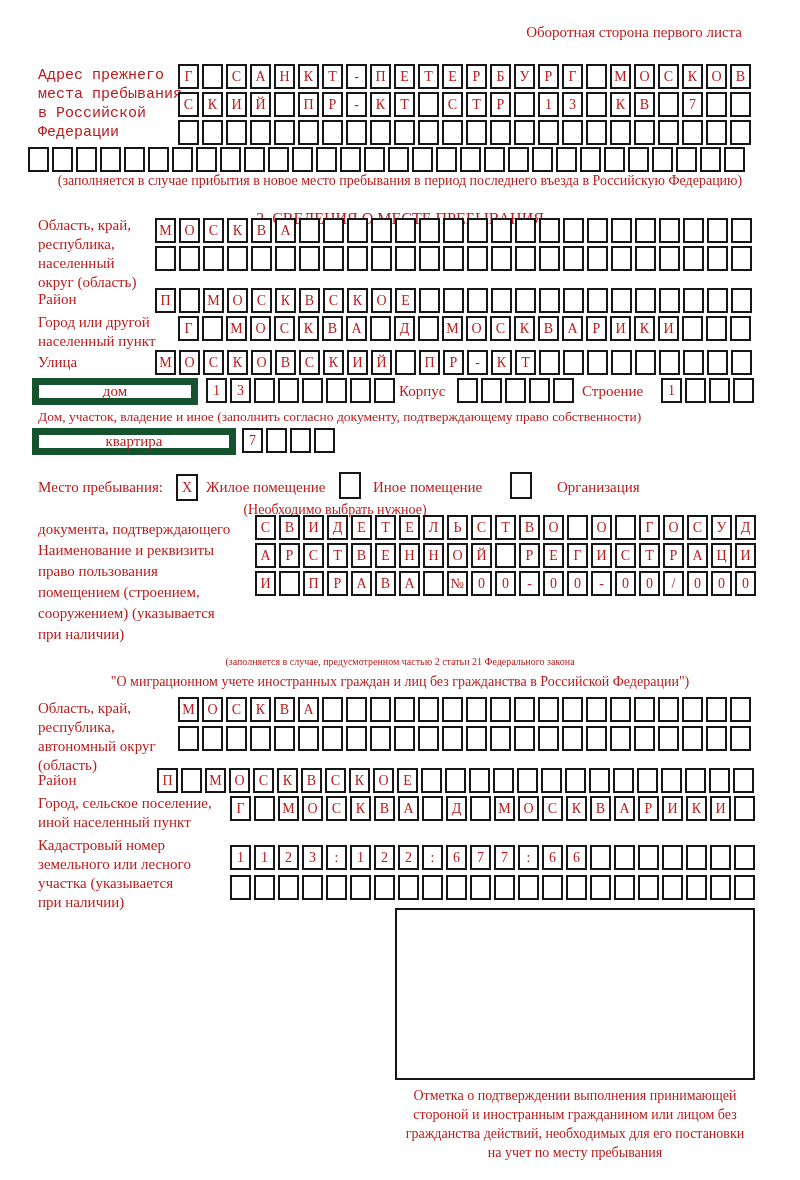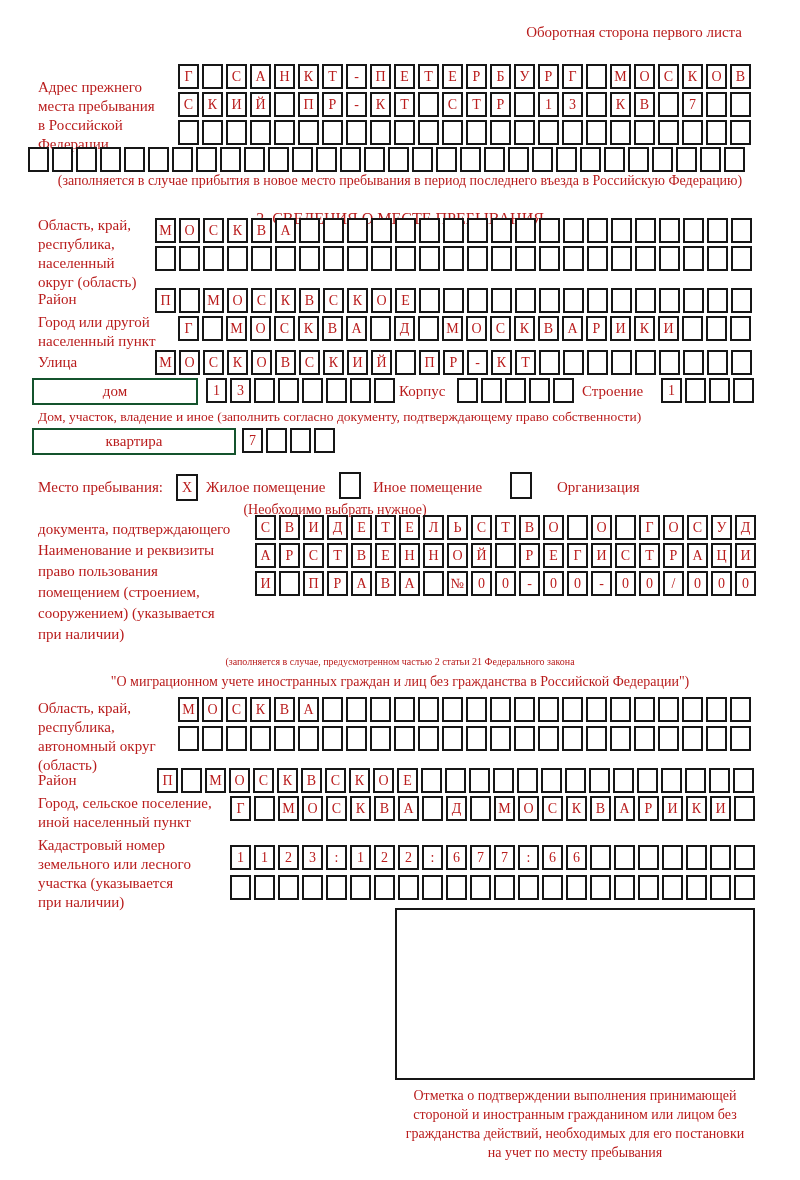--- a/index.html
+++ b/index.html
@@ -14,34 +14,34 @@
   .center{left:0;width:800px;text-align:center;}
   .title{position:absolute;font-size:16px;font-weight:normal;margin-top:17px;}
   .cellrow{position:absolute;display:flex;gap:3px;}
   .cell,.cellbox{
     width:21px;height:25px;border:2px solid #161616;box-sizing:border-box;
     display:flex;align-items:center;justify-content:center;
     font-size:14px;background:#fff;flex:0 0 auto;line-height:1;
   }
   .cellbox{position:absolute;height:27px;width:22px;}
   .fieldbox{
-    position:absolute;border:2px solid #14532d;box-sizing:border-box;height:27px;
+    position:absolute;border:7px solid #14532d;box-sizing:border-box;height:27px;
     display:flex;align-items:center;justify-content:center;font-size:15px;background:#fff;
   }
   .stampbox{position:absolute;border:2px solid #161616;box-sizing:border-box;background:#fff;}
   .stampcap{position:absolute;font-size:14px;line-height:19px;text-align:center;}
 </style>
 </head>
 <body>
 
 <div class="page">
 
   <div class="note-tr">Оборотная сторона первого листа</div>
 
-  <div class="lbl" style="left:38px;top:78px;">
+  <div class="lbl" style="left:38px;top:66px;font-family:Liberation Mono, monospace;">
       <div>Адрес прежнего</div>
       <div>места пребывания</div>
       <div>в Российской</div>
       <div>Федерации</div>
     </div>
   <div class="cellrow" style="left:178px;top:64px;">
       <div class="cell">Г</div>
       <div class="cell"></div>
       <div class="cell">С</div>
       <div class="cell">А</div>

